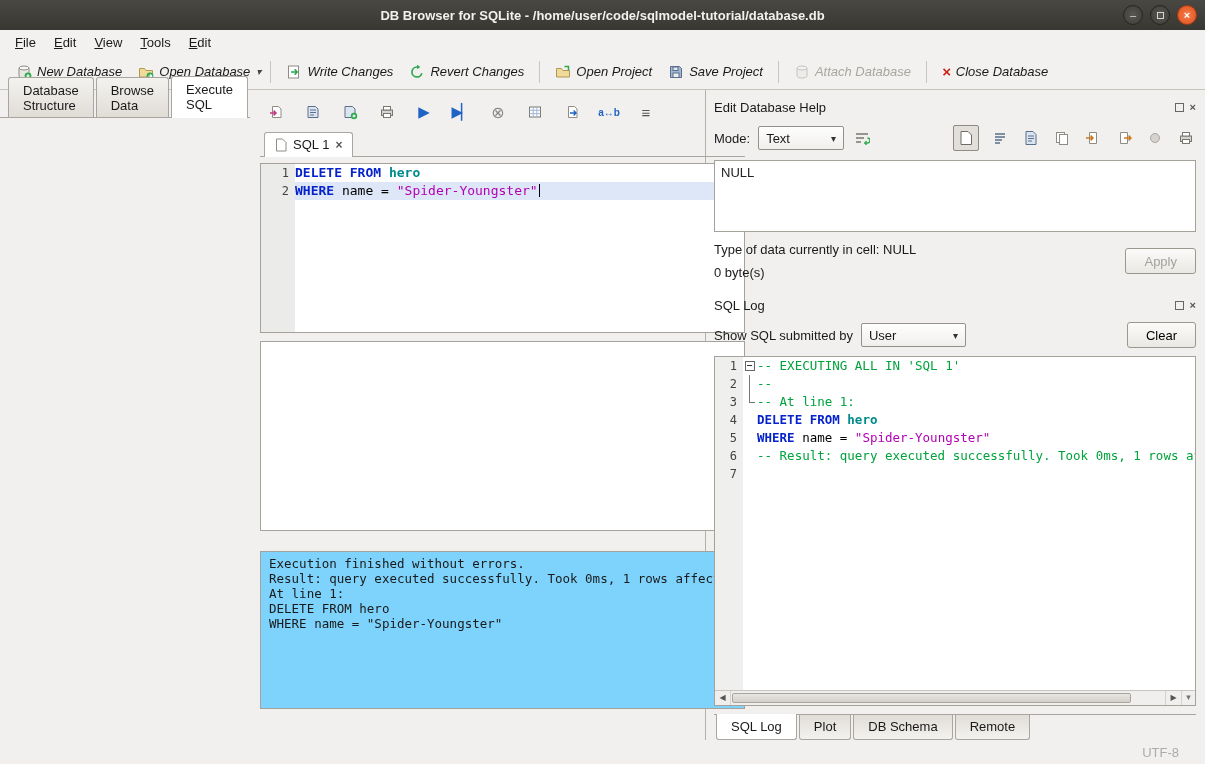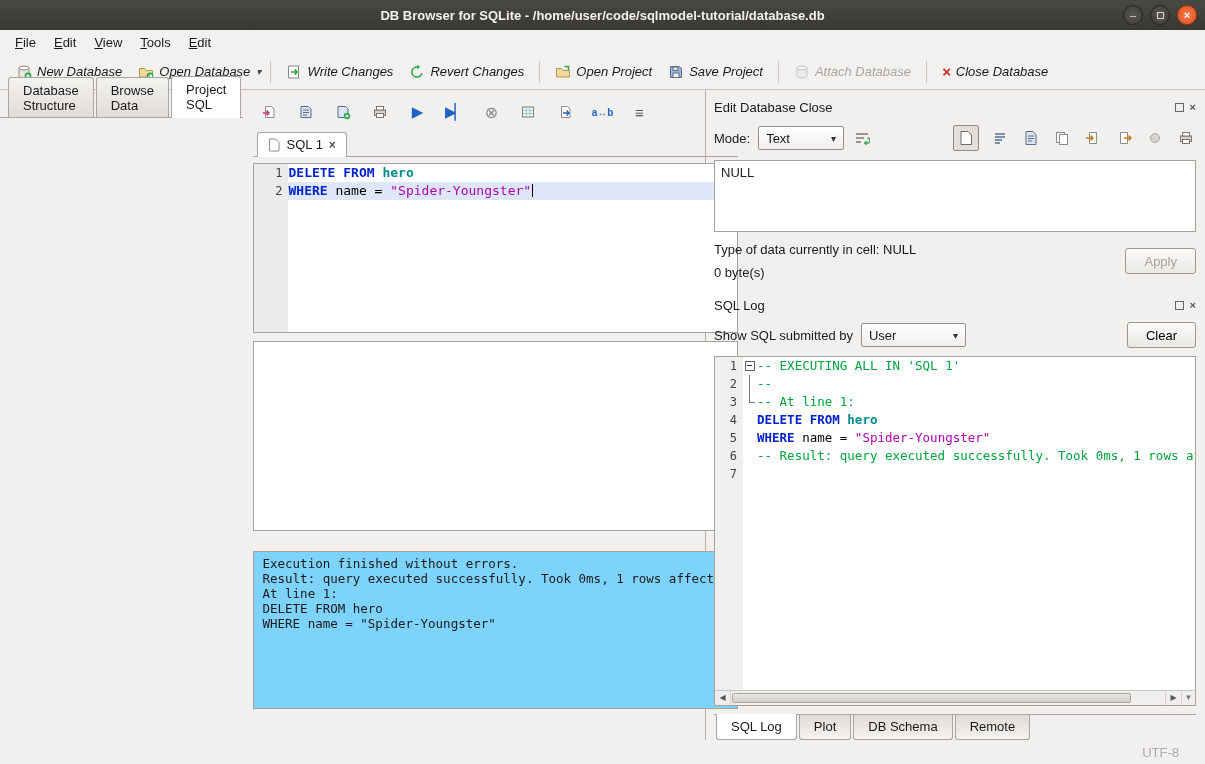--- a/index.html
+++ b/index.html
@@ -212,21 +212,21 @@
     <span>Close Database</span>
   </div>
 </div>
 
 <div class="main">
 
   <div class="left-pane">
     <div class="tabbar">
       <div class="tab"><span>Database Structure</span></div>
       <div class="tab"><span>Browse Data</span></div>
-      <div class="tab active"><span>Project SQL</span></div>
+      <div class="tab active"><span>Execute SQL</span></div>
     </div>
 
     <div class="page">
 
       <div class="sql-toolbar">
         <span class="sicon">
           <svg class="ic16" viewBox="0 0 16 16">
             <path d="M4.5 2.5h6l2.5 2.5v8.5h-8.5z" fill="#fff" stroke="#8f8c85"></path>
             <path d="M2 9h6M5.6 6.6 8 9l-2.4 2.4" fill="none" stroke="#c5387f" stroke-width="1.5"></path>
           </svg>
@@ -303,21 +303,21 @@
 Result: query executed successfully. Took 0ms, 1 rows affected
 At line 1:
 DELETE FROM hero
 WHERE name = "Spider-Youngster"</div>
     </div>
   </div>
 
   <div class="right-pane">
 
     <div class="panel-title-row">
-      <span class="panel-title">Edit Database Close</span>
+      <span class="panel-title">Edit Database Help</span>
       <span class="panel-icons">
         <span class="float-ic"></span>
         <span class="pclose">×</span>
       </span>
     </div>
 
     <div class="mode-row">
       <span>Mode:</span>
       <div class="combo mode">
         <span class="val">Text</span>

